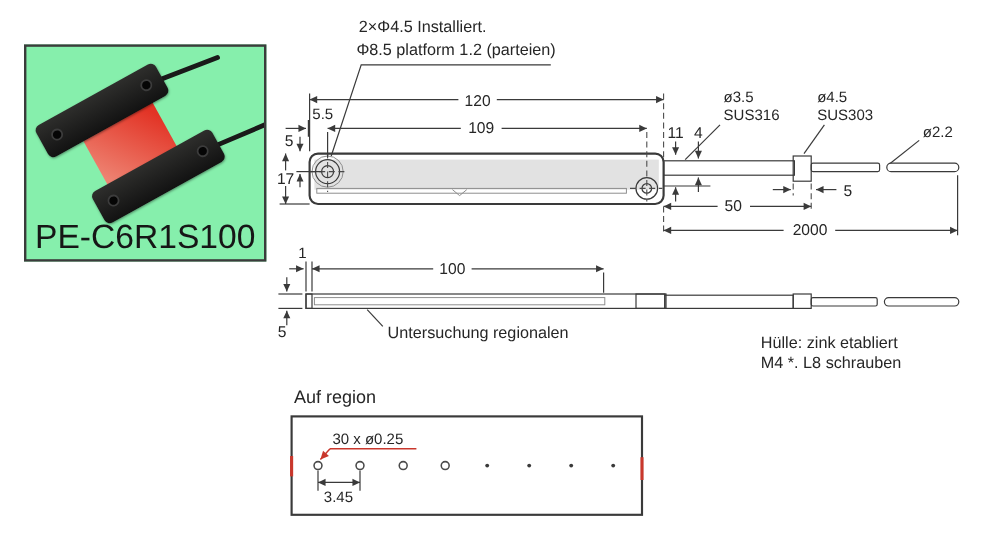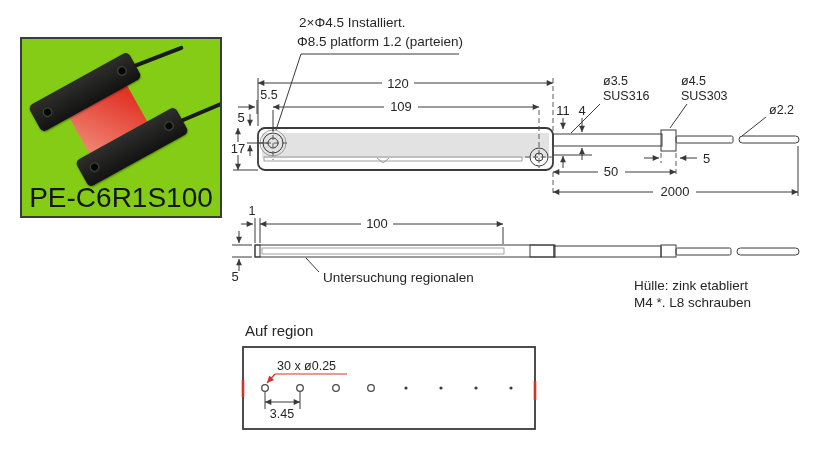--- a/index.html
+++ b/index.html
@@ -1,21 +1,21 @@
 <!DOCTYPE html>
 <html><head>
 <meta charset="utf-8">
 <style>
   html,body{margin:0;padding:0;background:#ffffff;}
   .canvas{position:relative;width:820px;height:458px;background:#fff;
           font-family:"Liberation Sans",sans-serif;overflow:hidden;}
 
   
   .photo{position:absolute;left:20px;top:37px;width:198px;height:177px;
-         border:2px solid #3b3b3b;background:#84cc16;overflow:hidden;}
+         border:2px solid #3b3b3b;background:#86efac;overflow:hidden;}
   .cable{position:absolute;height:4px;background:#1a1a1a;border-radius:2px;
          transform-origin:left center;}
   .cable.c1{left:107px;top:27px;width:58px;transform:rotate(-21deg);}
   .cable.c2{left:154px;top:82px;width:58px;transform:rotate(-23deg);}
   .beam{position:absolute;left:53px;top:49px;width:66px;height:62px;
         transform:rotate(-29deg);
         background:linear-gradient(235deg,#e23325 15%,#ee8372 90%);}
   .bar{position:absolute;width:114px;height:30px;border-radius:5px;
        background:linear-gradient(180deg,#2e2e2c,#121212);
        transform:rotate(-29deg);box-shadow:0 1px 2px rgba(0,0,0,.4);}

